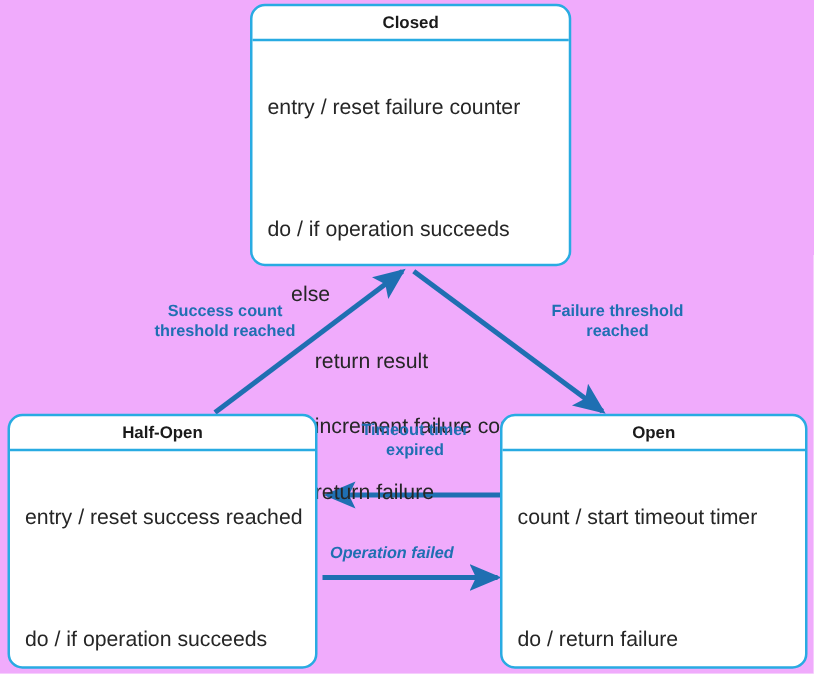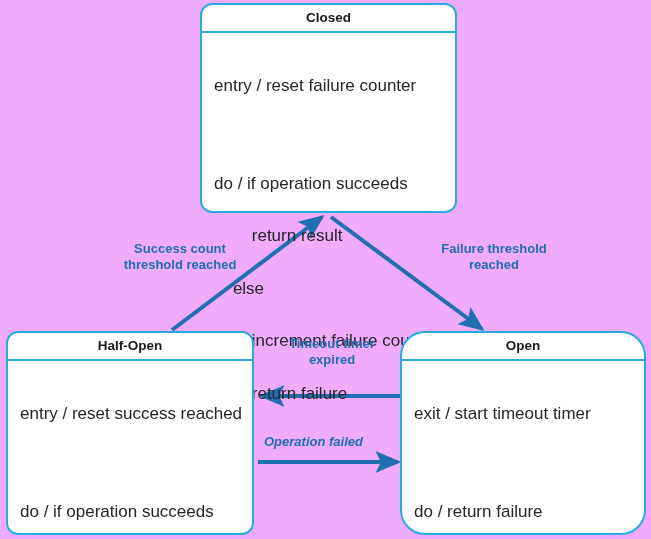--- a/index.html
+++ b/index.html
@@ -47,21 +47,21 @@
     display: block;
     min-height: 17.5px;
   }
   .state-body .blank {
     display: block;
     height: 10px;
   }
 
   #box-closed   { left: 200px; top: 3px;   width: 257px; height: 210px; }
   #box-halfopen { left: 6px;   top: 331px; width: 248px; height: 204px; }
-  #box-open     { left: 400px; top: 331px; width: 246px; height: 204px; border-radius: 25px; }
+  #box-open     { left: 400px; top: 331px; width: 246px; height: 204px; }
 
   
   #arrows {
     position: absolute;
     left: 0; top: 0;
     width: 651px;
     height: 539px;
     pointer-events: none;
   }
 
@@ -100,22 +100,22 @@
 
     <line x1="258" y1="462" x2="398" y2="462" stroke="#1F6FB2" stroke-width="4" marker-end="url(#ah)"></line>
   </svg>
 
   <div class="state-box" id="box-closed">
     <div class="state-title">Closed</div>
     <div class="state-body">
       <span class="ln">entry / reset failure counter</span>
       <span class="blank"></span>
       <span class="ln">do / if operation succeeds</span>
+      <span class="ln">    else</span>
       <span class="ln">        return result</span>
-      <span class="ln">    else</span>
       <span class="ln">        increment failure counter</span>
       <span class="ln">        return failure</span>
       <span class="blank"></span>
       <span class="ln">exit /</span>
     </div>
   </div>
 
   <div class="state-box" id="box-halfopen">
     <div class="state-title">Half-Open</div>
     <div class="state-body">
@@ -127,21 +127,21 @@
       
       
       
       
     </div>
   </div>
 
   <div class="state-box" id="box-open">
     <div class="state-title">Open</div>
     <div class="state-body">
-      <span class="ln">exit / start timeout timer</span>
+      <span class="ln">count / start timeout timer</span>
       <span class="blank"></span>
       <span class="ln">do / return failure</span>
       
       
     </div>
   </div>
 
   <div class="trans-label" id="label-success">Success count
 threshold reached</div>
 

